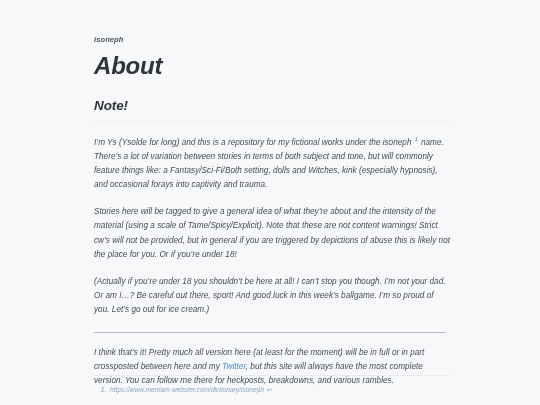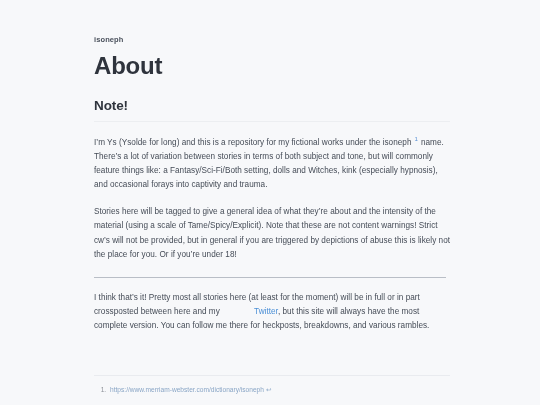--- a/index.html
+++ b/index.html
@@ -12,20 +12,21 @@
     background: #f7f8fa;
     font-family: "Liberation Sans", sans-serif;
     color: #3f4651;
     overflow: hidden;
   }
   .page {
     width: 540px;
     height: 405px;
     box-sizing: border-box;
     position: relative;
+    font-style: italic;
   }
   .content {
     position: absolute;
     left: 94px;
     top: 0;
     width: 356px;
   }
   .site-label {
     margin-top: 36px;
     font-size: 7.5px;
@@ -68,21 +69,20 @@
     line-height: 1.72;
     color: #454c57;
     letter-spacing: 0.02px;
   }
   p.body-text.first {
     margin-top: 14px;
   }
   a.inline-link {
     color: #4b8fd6;
     text-decoration: none;
-    margin-left: 32px;
   }
   sup.footnote-ref {
     font-size: 6.2px;
     vertical-align: super;
     line-height: 0;
     padding: 0 3px;
   }
   sup.footnote-ref a {
     color: #5b93d6;
     text-decoration: none;
@@ -134,24 +134,25 @@
 
     <h1 class="page-title">About</h1>
 
     <h2 class="section-title">Note!</h2>
     <hr class="rule-light">
 
     <p class="body-text first"><span>I’m Ys (Ysolde for long) and this is a repository for my fictional works under the isoneph</span><sup class="footnote-ref"><a href="#fn1">1</a></sup><span>name. There’s a lot of variation between stories in terms of both subject and tone, but will commonly feature things like: a Fantasy/Sci-Fi/Both setting, dolls and Witches, kink (especially hypnosis), and occasional forays into captivity and trauma.</span></p>
 
     <p class="body-text">Stories here will be tagged to give a general idea of what they’re about and the intensity of the material (using a scale of Tame/Spicy/Explicit). Note that these are not content warnings! Strict cw’s will not be provided, but in general if you are triggered by depictions of abuse this is likely not the place for you. Or if you’re under 18!</p>
 
+    <p class="body-text">(Actually if you’re under 18 you shouldn’t be here at all! I can’t stop you though. I’m not your dad. Or am I…? Be careful out there, sport! And good luck in this week’s ballgame. I’m so proud of you. Let’s go out for ice cream.)</p>
 
     <hr class="rule-strong">
 
-    <p class="body-text"><span>I think that’s it! Pretty most all stories here (at least for the moment) will be in full or in part crossposted between here and my</span> <a class="inline-link" href="#">Twitter</a><span>, but this site will always have the most complete version. You can follow me there for heckposts, breakdowns, and various rambles.</span></p>
+    <p class="body-text"><span>I think that’s it! Pretty much all version here (at least for the moment) will be in full or in part crossposted between here and my</span> <a class="inline-link" href="#">Twitter</a><span>, but this site will always have the most complete version. You can follow me there for heckposts, breakdowns, and various rambles.</span></p>
 
   </div>
 
   <div class="footnotes">
     <hr class="fn-sep">
     <ol>
       <li id="fn1"><a class="fn-url" href="#">https://www.merriam-webster.com/dictionary/isoneph</a><a class="fn-back" href="#">↩</a></li>
     </ol>
   </div>
 

